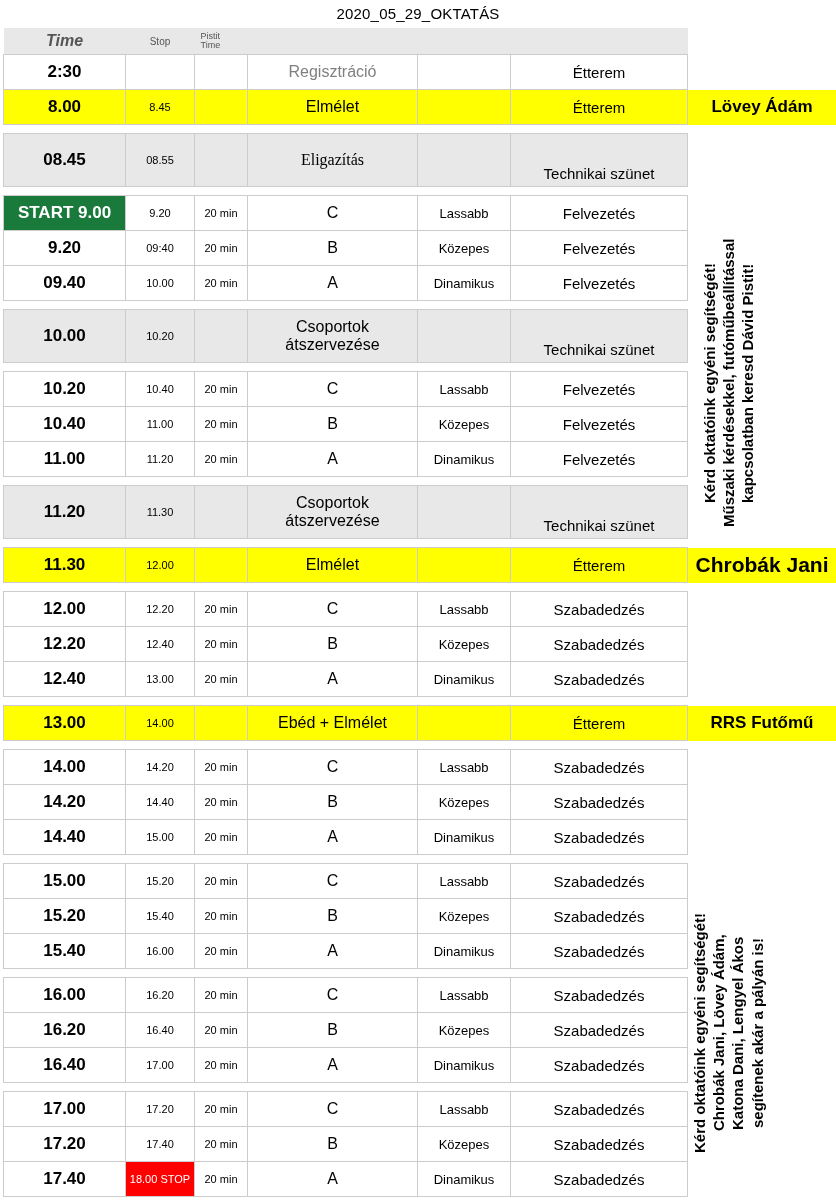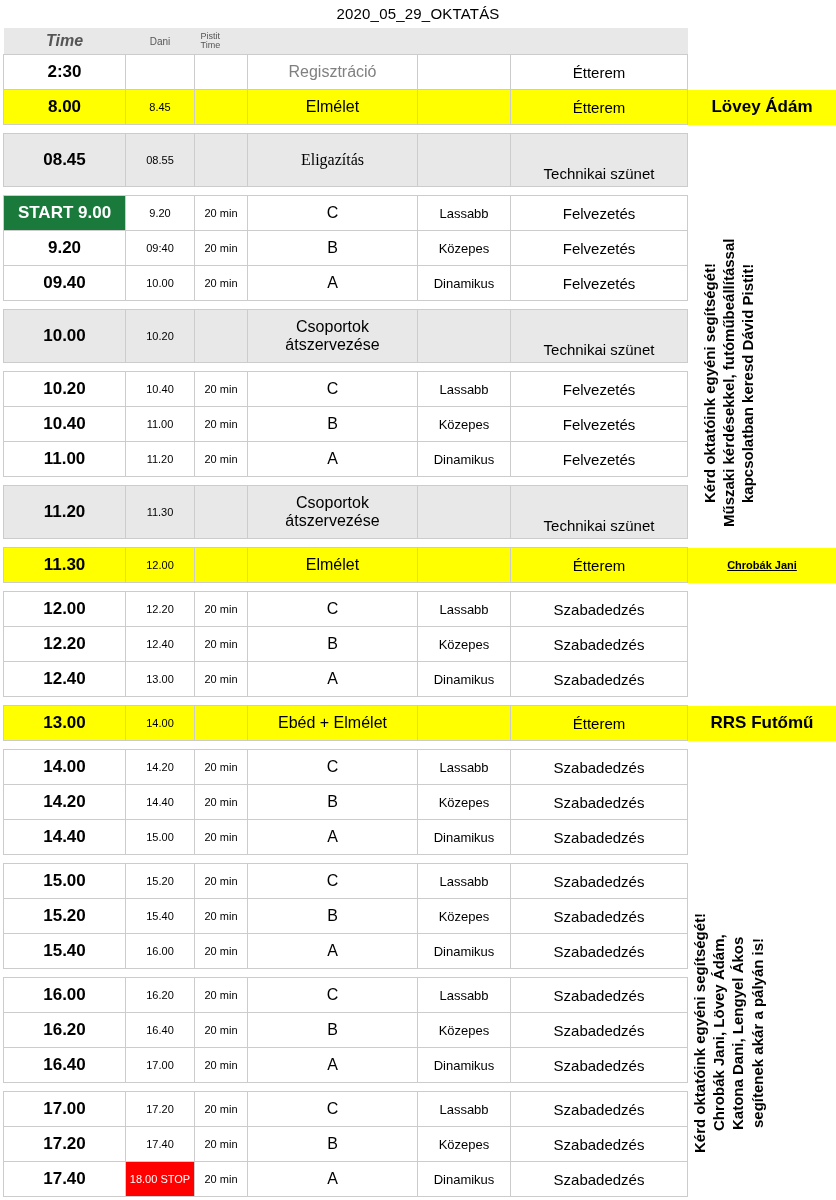--- a/index.html
+++ b/index.html
@@ -147,21 +147,21 @@
         <col class="c3">
         <col class="c4">
         <col class="c5">
     </colgroup>
     <tbody id="tbody">
         <tr>
           <td class="hdr">
             <div class="cell h-start" style="height: 26px;">Time</div>
           </td>
           <td class="hdr">
-            <div class="cell h-stop" style="height: 26px;">Dani</div>
+            <div class="cell h-stop" style="height: 26px;">Stop</div>
           </td>
           <td class="hdr">
             <div class="cell h-brutto" style="height: 26px; justify-content: flex-start; white-space: pre;">Pistit
 Time</div>
           </td>
           <td class="hdr">
             <div class="cell " style="height: 26px;"></div>
           </td>
           <td class="hdr">
             <div class="cell " style="height: 26px;"></div>
@@ -794,15 +794,15 @@
   </table>
 
   <div class="note" id="note1">Kérd oktatóink egyéni segítségét!
 Műszaki kérdésekkel, futóműbeállítással
 kapcsolatban keresd Dávid Pistit!</div>
   <div class="note" id="note2">Kérd oktatóink egyéni segítségét!
 Chrobák Jani, Lövey Ádám,
 Katona Dani, Lengyel Ákos
 segítenek akár a pályán is!</div>
 <div class="bg-yellow" style="position: absolute; left: 688px; width: 148px; top: 61.5px; height: 35px; display: flex; align-items: center; justify-content: center; font-weight: bold; font-size: 17px;">Lövey Ádám</div>
-    <div class="bg-yellow" style="position: absolute; left: 688px; width: 148px; top: 519.5px; height: 35px; display: flex; align-items: center; justify-content: center; font-weight: bold; font-size: 11px; text-decoration: underline;">Chrobák Jani</div>
+    <div class="bg-yellow" style="position: absolute; left: 688px; width: 148px; top: 519.5px; height: 35px; display: flex; align-items: center; justify-content: center; font-weight: bold; font-size: 21px;">Chrobák Jani</div>
     <div class="bg-yellow" style="position: absolute; left: 688px; width: 148px; top: 677.5px; height: 35px; display: flex; align-items: center; justify-content: center; font-weight: bold; font-size: 17px;">RRS Futőmű</div>
   </div>
 
 </body></html>

